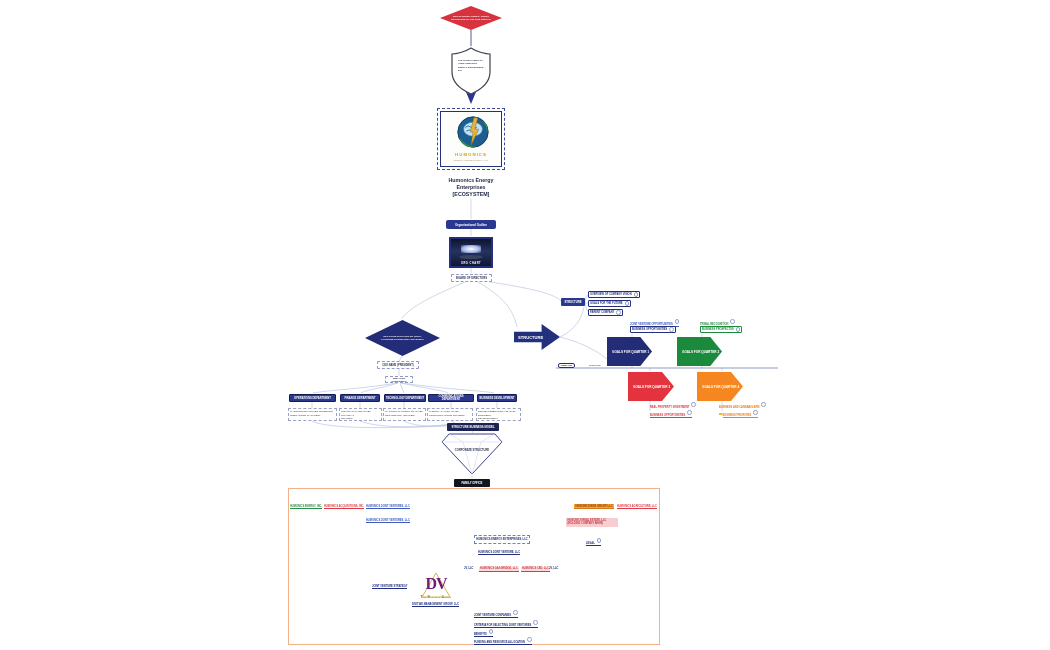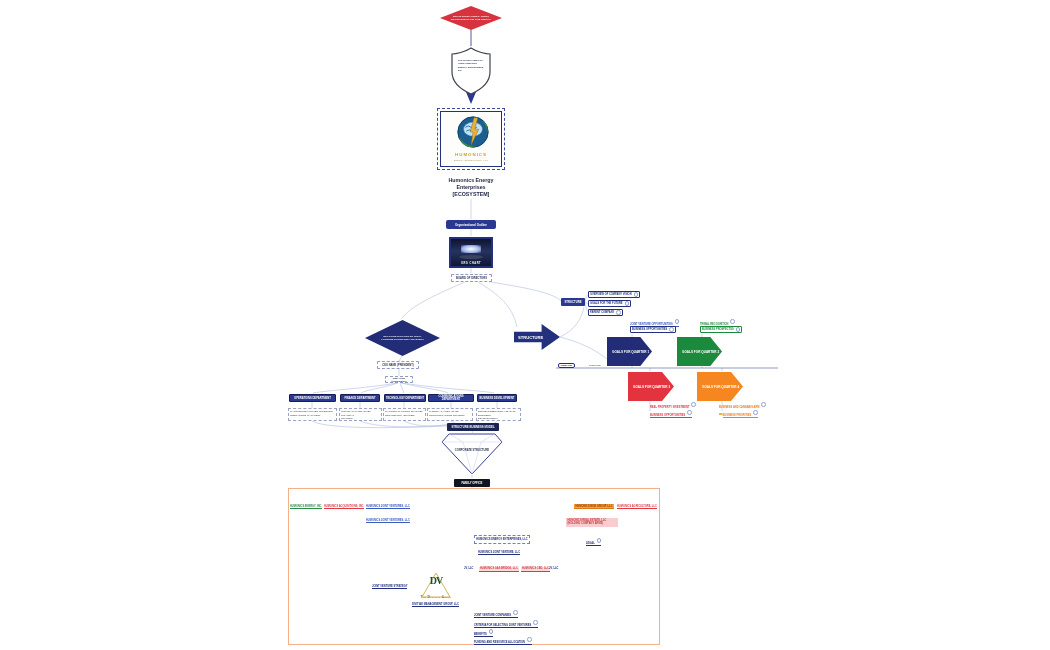--- a/index.html
+++ b/index.html
@@ -227,21 +227,21 @@
 
   <div class="abs plain c-navy" style="left:464px;top:567px">JV, LLC</div>
   <div class="abs plain" style="left:479px;top:566.5px;background:#fbdcdc;color:#d63a44;padding:0.5px 1px;border-bottom:1px solid #d63a44">HUMONICS GAS BRIDGE, LLC</div>
   <div class="abs plain" style="left:521px;top:566.5px;background:#fbdcdc;color:#d63a44;padding:0.5px 1px;border-bottom:1px solid #d63a44">HUMONICS CBD, LLC</div>
   <div class="abs plain c-navy" style="left:549px;top:567px">JV, LLC</div>
 
   <div class="abs" style="left:420px;top:572px;width:32px;height:26px">
     <svg width="32" height="26" viewBox="0 0 32 26">
       <polygon points="16,1 30,25 2,25" fill="none" stroke="#c9a227" stroke-width="0.8"></polygon>
     </svg>
-    <div class="abs ctr serif" style="left:0;top:3px;width:100%;font-size:10px;font-weight:bold;color:#14532d;letter-spacing:-1px">DV</div>
+    <div class="abs ctr serif" style="left:0;top:3px;width:100%;font-size:16px;font-weight:bold;color:#701a75;letter-spacing:-1px">DV</div>
   </div>
   <div class="abs ctr serif" style="left:410px;top:595px;width:52px;font-size:3.3px;color:#1c2340;font-variant:small-caps;letter-spacing:0.4px">The Divitiae Group</div>
   <div class="abs lk c-navy" style="left:412px;top:603px">DIVITIAE MANAGEMENT GROUP, LLC</div>
 
   <div class="abs lk c-navy" style="left:372px;top:585px">JOINT VENTURE STRATEGY</div>
 
   <div class="abs lk c-navy cap" style="left:474px;top:610px">JOINT VENTURE COMPANIES</div>
   <div class="abs lk c-navy cap" style="left:474px;top:620px">CRITERIA FOR SELECTING JOINT VENTURES</div>
   <div class="abs lk c-navy cap" style="left:474px;top:629px">BENEFITS</div>
   <div class="abs lk c-navy cap" style="left:474px;top:637px">FUNDING AND RESOURCE ALLOCATION</div>

